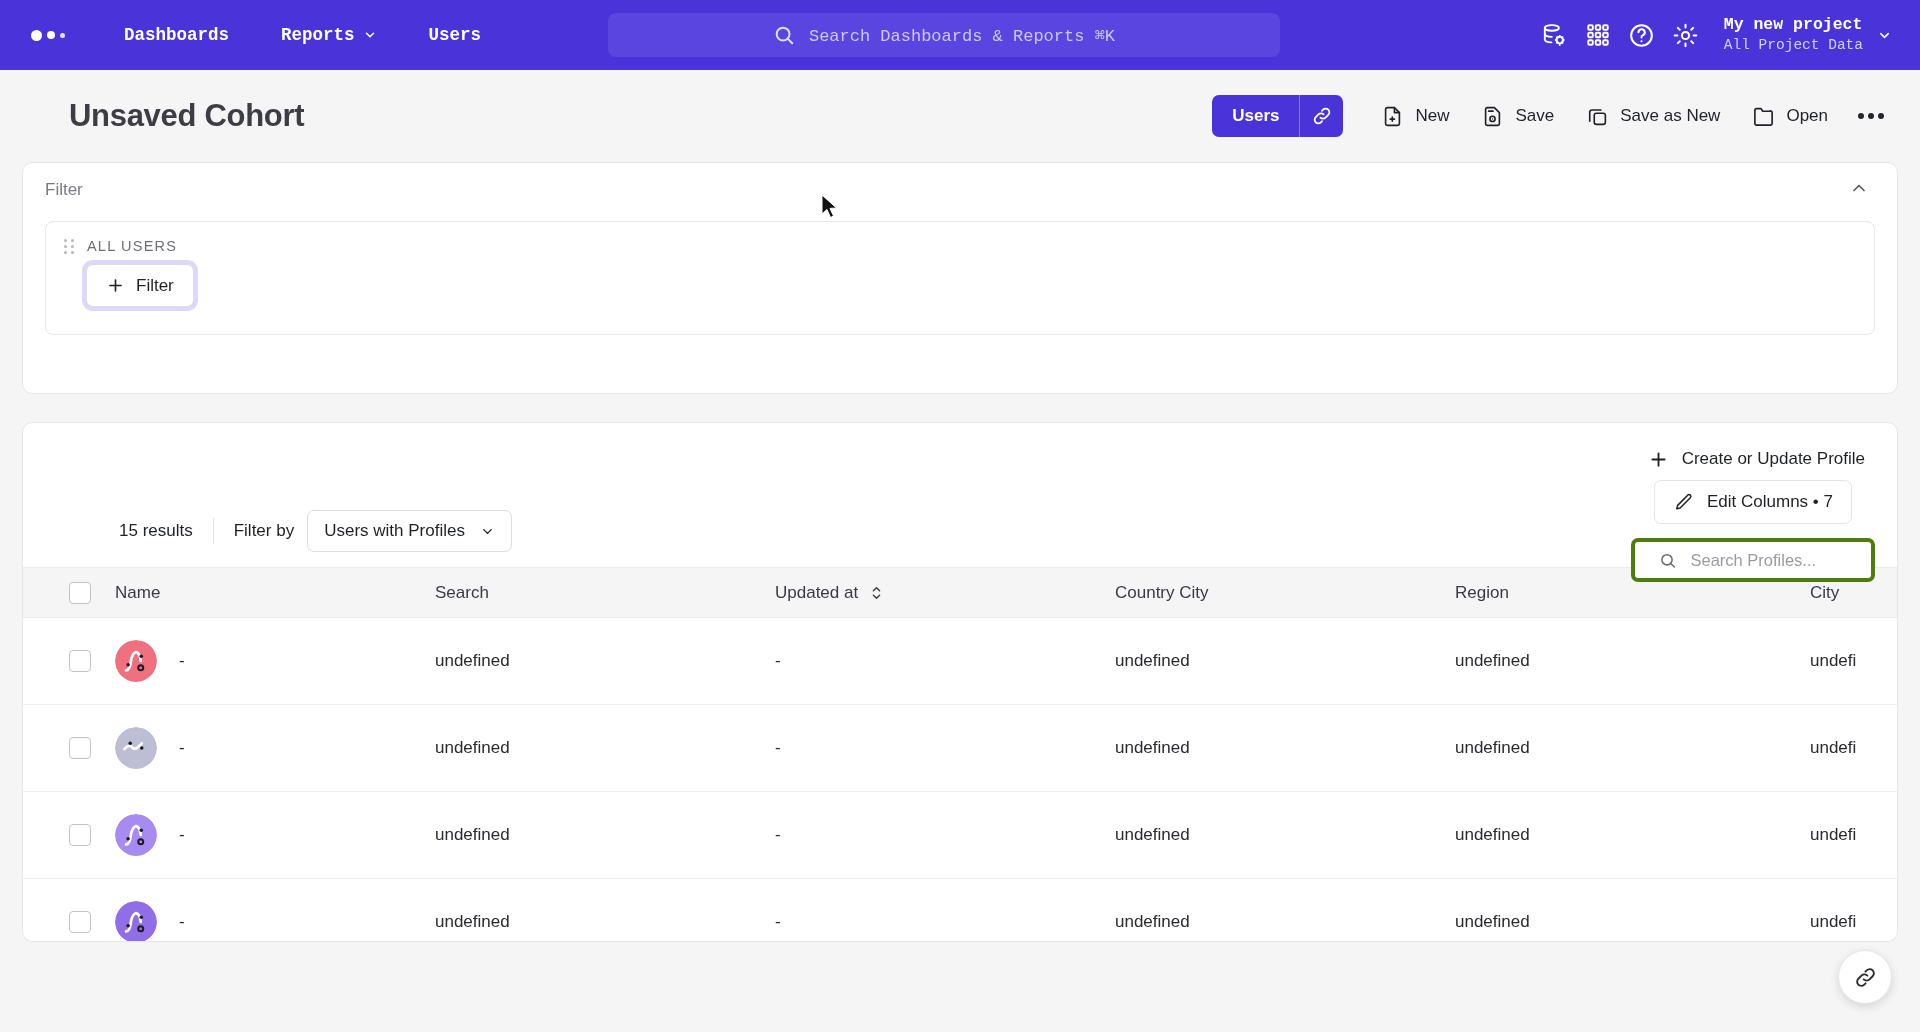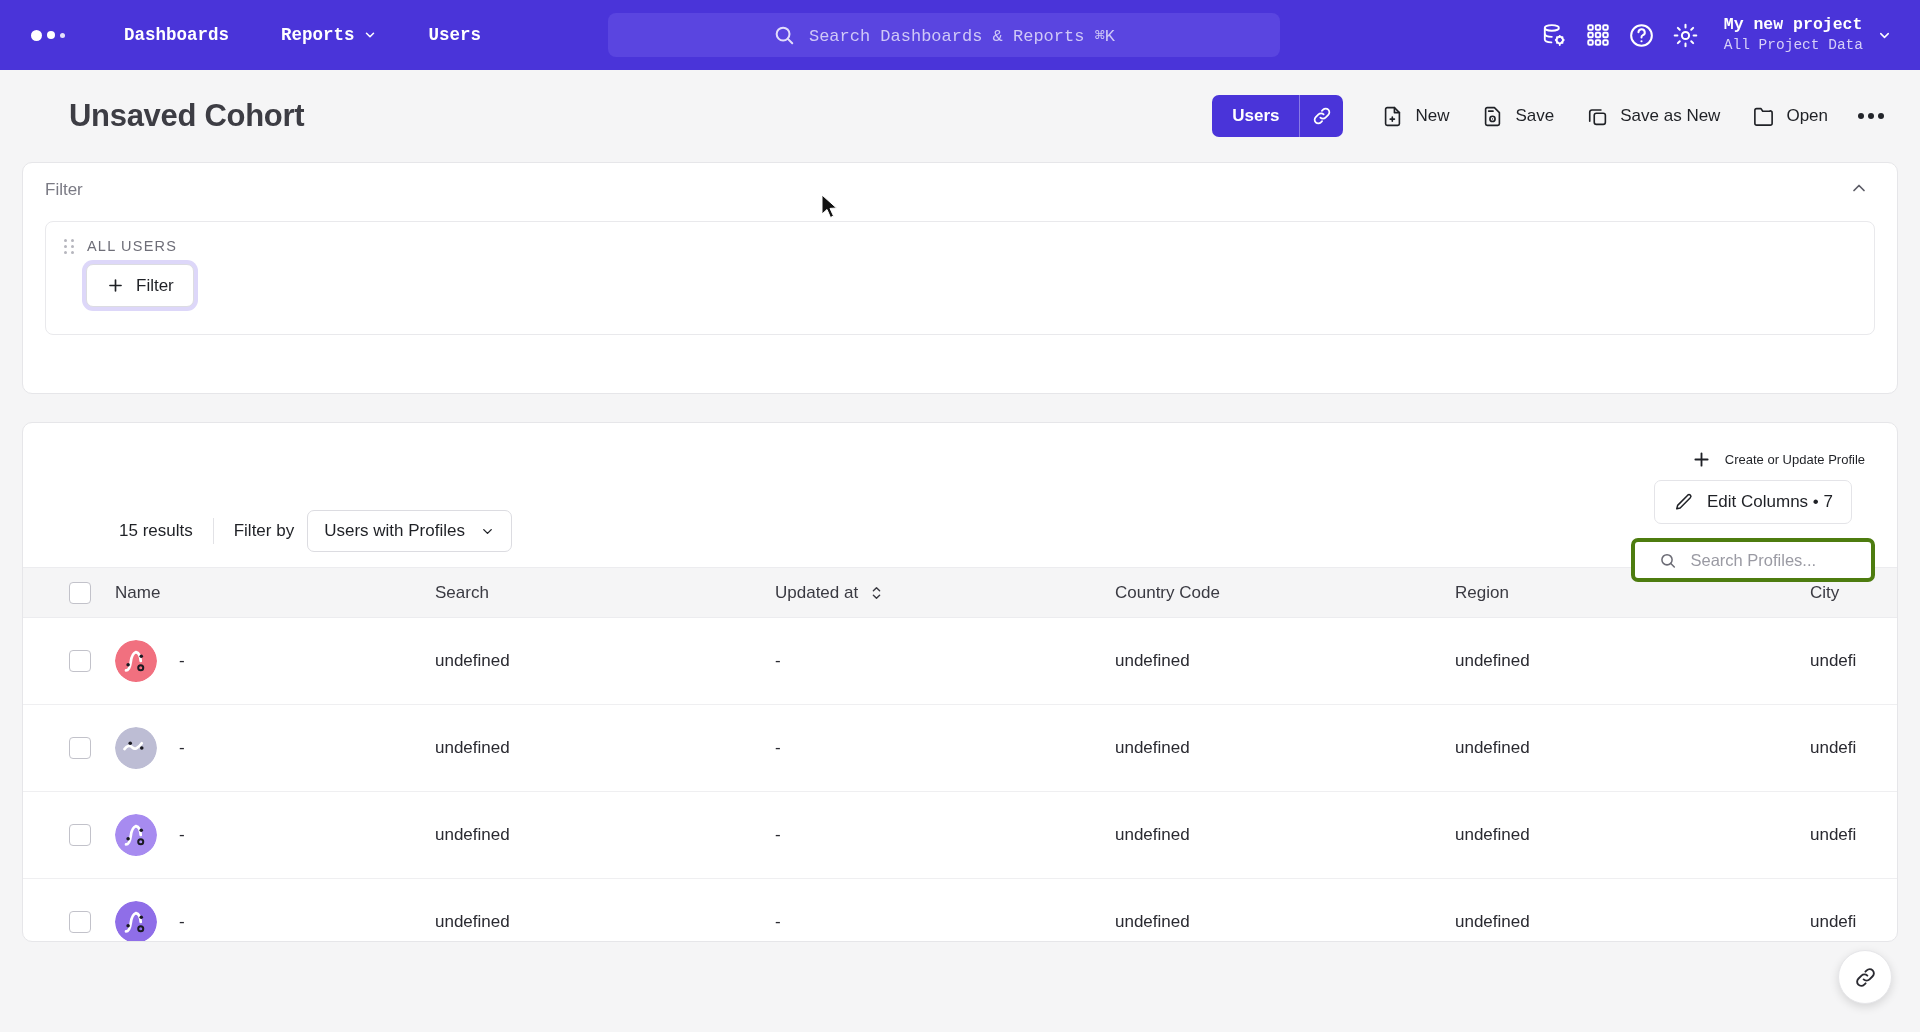--- a/index.html
+++ b/index.html
@@ -110,21 +110,21 @@
     background:#fff; border:1px solid #dcdce1; border-radius: 7px;
     box-shadow: 0 0 0 4px #ddd7f9;
     font-size: 17px; color:#1f2126; cursor: pointer;
   }
 
   
   .profiles-card { margin-top: 28px; height: 520px; overflow: hidden; position: relative; }
   .create-row { height: 72px; display:flex; align-items:center; justify-content:flex-end; padding: 0 22px; }
   .create-btn {
     display:flex; align-items:center; gap: 13px;
-    font-size: 13px; color:#1f2126; cursor:pointer;
+    font-size: 17px; color:#1f2126; cursor:pointer;
     padding: 8px 10px; border-radius: 7px;
   }
 
   .toolbar-row {
     height: 72px; display:flex; align-items:center; padding: 0 22px; gap: 0;
     position: relative;
   }
   .results-count { font-size: 17px; color:#1f2126; margin-left: 74px; }
   .vsep { width:1px; height: 26px; background:#e2e2e6; margin: 0 20px; }
   .filter-by-label { font-size: 17px; color:#1f2126; margin-right: 13px; text-align: right; }
@@ -422,21 +422,21 @@
           <th class="c-upd">
             <span>Updated at</span>
             <span class="sort-ic">
               <svg width="11" height="16" viewBox="0 0 12 18" fill="none" stroke="#3a3a42" stroke-width="1.6" stroke-linecap="round" stroke-linejoin="round">
                 <polyline points="2.5 6.5 6 3 9.5 6.5"></polyline>
                 <polyline points="2.5 11.5 6 15 9.5 11.5"></polyline>
               </svg>
             </span>
           </th>
           <th class="c-cc">
-            <span>Country Code</span>
+            <span>Country City</span>
           </th>
           <th class="c-reg">
             <span>Region</span>
           </th>
           <th class="c-city">
             <span>City</span>
           </th>
         </tr>
       </thead>
       <tbody id="tbody">

